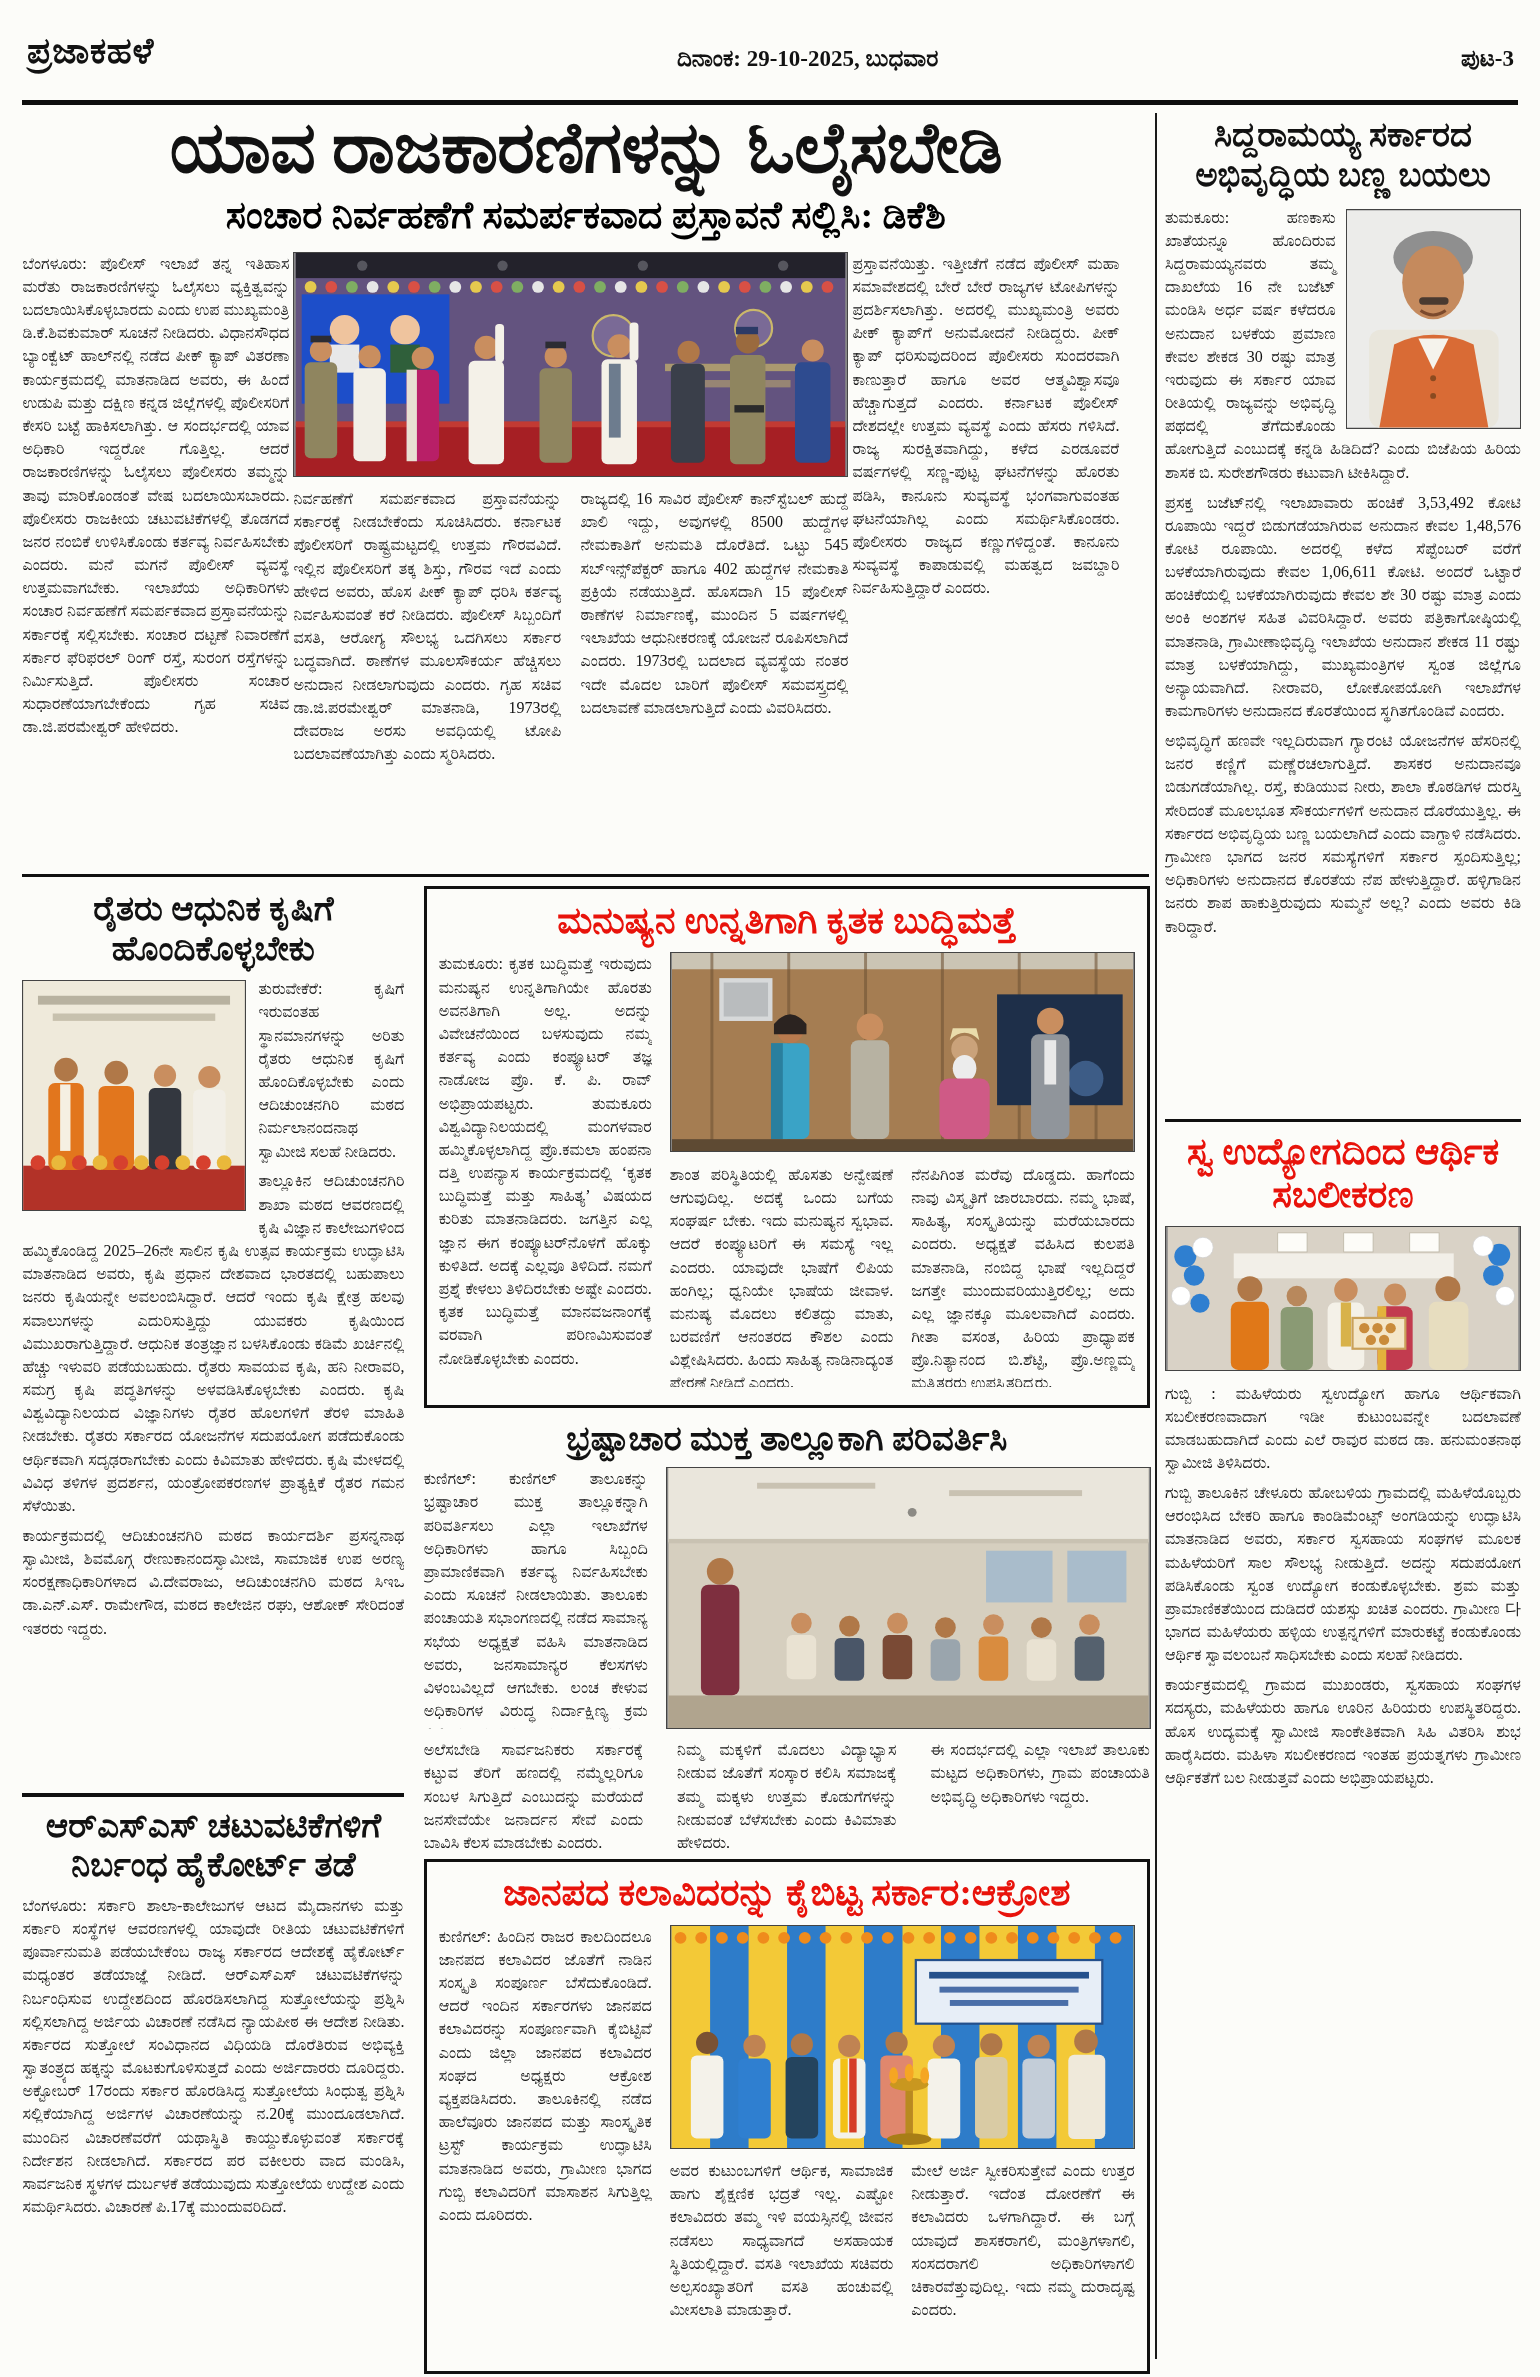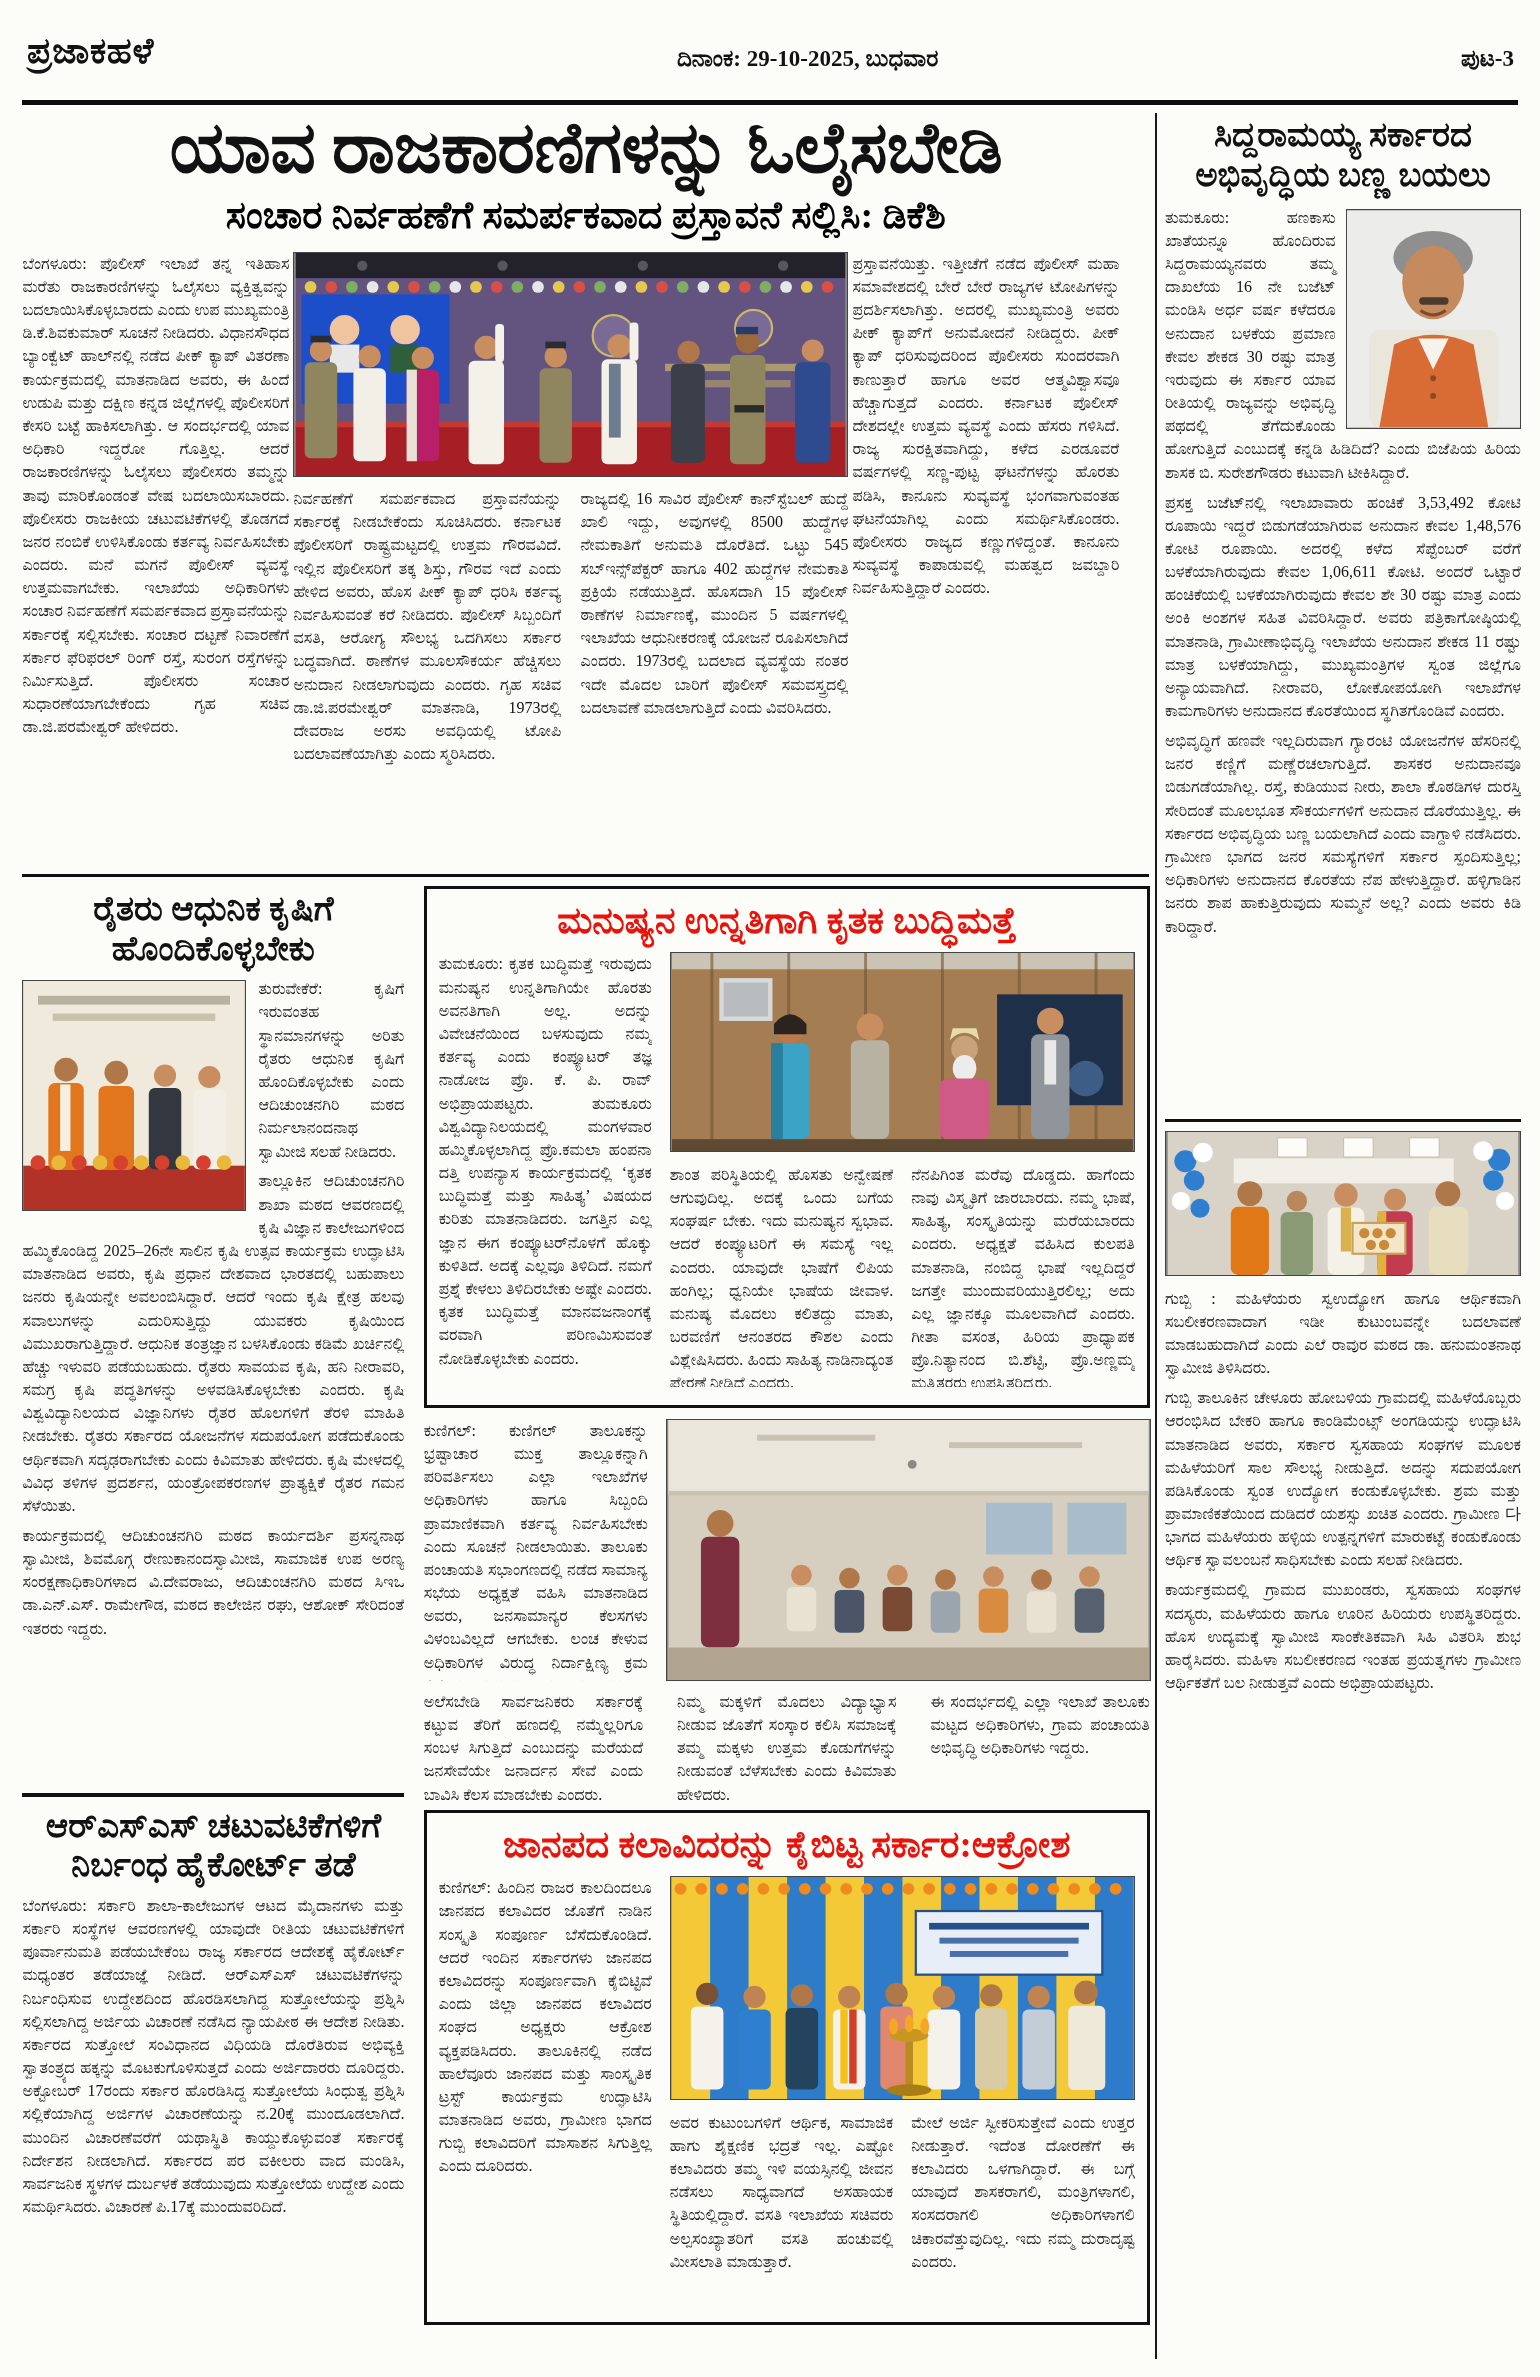--- a/index.html
+++ b/index.html
@@ -239,20 +239,21 @@
               </svg>
               <div class="twocol-sm ai-two">
                 <div class="bodytext">ಶಾಂತ ಪರಿಸ್ಥಿತಿಯಲ್ಲಿ ಹೊಸತು ಅನ್ವೇಷಣೆ ಆಗುವುದಿಲ್ಲ. ಅದಕ್ಕೆ ಒಂದು ಬಗೆಯ ಸಂಘರ್ಷ ಬೇಕು. ಇದು ಮನುಷ್ಯನ ಸ್ವಭಾವ. ಆದರೆ ಕಂಪ್ಯೂಟರಿಗೆ ಈ ಸಮಸ್ಯೆ ಇಲ್ಲ ಎಂದರು. ಯಾವುದೇ ಭಾಷೆಗೆ ಲಿಪಿಯ ಹಂಗಿಲ್ಲ; ಧ್ವನಿಯೇ ಭಾಷೆಯ ಜೀವಾಳ. ಮನುಷ್ಯ ಮೊದಲು ಕಲಿತದ್ದು ಮಾತು, ಬರವಣಿಗೆ ಆನಂತರದ ಕೌಶಲ ಎಂದು ವಿಶ್ಲೇಷಿಸಿದರು. ಹಿಂದು ಸಾಹಿತ್ಯ ನಾಡಿನಾದ್ಯಂತ ಪ್ರೇರಣೆ ನೀಡಿದೆ ಎಂದರು.</div>
                 <div class="bodytext">ನೆನಪಿಗಿಂತ ಮರೆವು ದೊಡ್ಡದು. ಹಾಗೆಂದು ನಾವು ವಿಸ್ಮೃತಿಗೆ ಜಾರಬಾರದು. ನಮ್ಮ ಭಾಷೆ, ಸಾಹಿತ್ಯ, ಸಂಸ್ಕೃತಿಯನ್ನು ಮರೆಯಬಾರದು ಎಂದರು. ಅಧ್ಯಕ್ಷತೆ ವಹಿಸಿದ ಕುಲಪತಿ ಮಾತನಾಡಿ, ನಂಬಿದ್ದ ಭಾಷೆ ಇಲ್ಲದಿದ್ದರೆ ಜಗತ್ತೇ ಮುಂದುವರಿಯುತ್ತಿರಲಿಲ್ಲ; ಅದು ಎಲ್ಲ ಜ್ಞಾನಕ್ಕೂ ಮೂಲವಾಗಿದೆ ಎಂದರು. ಗೀತಾ ವಸಂತ, ಹಿರಿಯ ಪ್ರಾಧ್ಯಾಪಕ ಪ್ರೊ.ನಿತ್ಯಾನಂದ ಬಿ.ಶೆಟ್ಟಿ, ಪ್ರೊ.ಅಣ್ಣಮ್ಮ ಮತ್ತಿತರರು ಉಪಸ್ಥಿತರಿದ್ದರು.</div>
               </div>
             </div>
           </div>
         </section>
 
         <section class="corruption">
+          <h3 class="blackhead">ಭ್ರಷ್ಟಾಚಾರ ಮುಕ್ತ ತಾಲ್ಲೂಕಾಗಿ ಪರಿವರ್ತಿಸಿ</h3>
           <div class="corrgrid">
             <div class="bodytext corrleft">ಕುಣಿಗಲ್: ಕುಣಿಗಲ್ ತಾಲೂಕನ್ನು ಭ್ರಷ್ಟಾಚಾರ ಮುಕ್ತ ತಾಲ್ಲೂಕನ್ನಾಗಿ ಪರಿವರ್ತಿಸಲು ಎಲ್ಲಾ ಇಲಾಖೆಗಳ ಅಧಿಕಾರಿಗಳು ಹಾಗೂ ಸಿಬ್ಬಂದಿ ಪ್ರಾಮಾಣಿಕವಾಗಿ ಕರ್ತವ್ಯ ನಿರ್ವಹಿಸಬೇಕು ಎಂದು ಸೂಚನೆ ನೀಡಲಾಯಿತು. ತಾಲೂಕು ಪಂಚಾಯತಿ ಸಭಾಂಗಣದಲ್ಲಿ ನಡೆದ ಸಾಮಾನ್ಯ ಸಭೆಯ ಅಧ್ಯಕ್ಷತೆ ವಹಿಸಿ ಮಾತನಾಡಿದ ಅವರು, ಜನಸಾಮಾನ್ಯರ ಕೆಲಸಗಳು ವಿಳಂಬವಿಲ್ಲದೆ ಆಗಬೇಕು. ಲಂಚ ಕೇಳುವ ಅಧಿಕಾರಿಗಳ ವಿರುದ್ಧ ನಿರ್ದಾಕ್ಷಿಣ್ಯ ಕ್ರಮ ಕೈಗೊಳ್ಳಲಾಗುವುದು ಎಂದು ಎಚ್ಚರಿಸಿದರು.</div>
             <svg class="photo-frame" width="485" height="262" viewBox="0 0 650 352">
               <rect width="650" height="352" fill="#d6cfbf"></rect>
               <rect width="650" height="100" fill="#eae6dc"></rect>
               <rect x="0" y="96" width="650" height="6" fill="#c9c2b2"></rect>
               <rect x="120" y="20" width="160" height="8" fill="#c9c2b2"></rect>
                 <rect x="380" y="30" width="180" height="8" fill="#c9c2b2"></rect>
               <circle cx="330" cy="60" r="6" fill="#8f old887" opacity="0.4"></circle>
               <rect x="430" y="112" width="90" height="70" fill="#a9bccb"></rect>
@@ -383,20 +384,21 @@
         <circle cx="117" cy="228" r="4" fill="#8a4a20"></circle>
           <circle cx="117" cy="252" r="4" fill="#8a4a20"></circle>
       </svg>
       <p>ತುಮಕೂರು: ಹಣಕಾಸು ಖಾತೆಯನ್ನೂ ಹೊಂದಿರುವ ಸಿದ್ದರಾಮಯ್ಯನವರು ತಮ್ಮ ದಾಖಲೆಯ 16 ನೇ ಬಜೆಟ್ ಮಂಡಿಸಿ ಅರ್ಧ ವರ್ಷ ಕಳೆದರೂ ಅನುದಾನ ಬಳಕೆಯ ಪ್ರಮಾಣ ಕೇವಲ ಶೇಕಡ 30 ರಷ್ಟು ಮಾತ್ರ ಇರುವುದು ಈ ಸರ್ಕಾರ ಯಾವ ರೀತಿಯಲ್ಲಿ ರಾಜ್ಯವನ್ನು ಅಭಿವೃದ್ಧಿ ಪಥದಲ್ಲಿ ತೆಗೆದುಕೊಂಡು ಹೋಗುತ್ತಿದೆ ಎಂಬುದಕ್ಕೆ ಕನ್ನಡಿ ಹಿಡಿದಿದೆ? ಎಂದು ಬಿಜೆಪಿಯ ಹಿರಿಯ ಶಾಸಕ ಬಿ. ಸುರೇಶಗೌಡರು ಕಟುವಾಗಿ ಟೀಕಿಸಿದ್ದಾರೆ.</p>
       <p>ಪ್ರಸಕ್ತ ಬಜೆಟ್‌ನಲ್ಲಿ ಇಲಾಖಾವಾರು ಹಂಚಿಕೆ 3,53,492 ಕೋಟಿ ರೂಪಾಯಿ ಇದ್ದರೆ ಬಿಡುಗಡೆಯಾಗಿರುವ ಅನುದಾನ ಕೇವಲ 1,48,576 ಕೋಟಿ ರೂಪಾಯಿ. ಅದರಲ್ಲಿ ಕಳೆದ ಸೆಪ್ಟೆಂಬರ್ ವರೆಗೆ ಬಳಕೆಯಾಗಿರುವುದು ಕೇವಲ 1,06,611 ಕೋಟಿ. ಅಂದರೆ ಒಟ್ಟಾರೆ ಹಂಚಿಕೆಯಲ್ಲಿ ಬಳಕೆಯಾಗಿರುವುದು ಕೇವಲ ಶೇ 30 ರಷ್ಟು ಮಾತ್ರ ಎಂದು ಅಂಕಿ ಅಂಶಗಳ ಸಹಿತ ವಿವರಿಸಿದ್ದಾರೆ. ಅವರು ಪತ್ರಿಕಾಗೋಷ್ಠಿಯಲ್ಲಿ ಮಾತನಾಡಿ, ಗ್ರಾಮೀಣಾಭಿವೃದ್ಧಿ ಇಲಾಖೆಯ ಅನುದಾನ ಶೇಕಡ 11 ರಷ್ಟು ಮಾತ್ರ ಬಳಕೆಯಾಗಿದ್ದು, ಮುಖ್ಯಮಂತ್ರಿಗಳ ಸ್ವಂತ ಜಿಲ್ಲೆಗೂ ಅನ್ಯಾಯವಾಗಿದೆ. ನೀರಾವರಿ, ಲೋಕೋಪಯೋಗಿ ಇಲಾಖೆಗಳ ಕಾಮಗಾರಿಗಳು ಅನುದಾನದ ಕೊರತೆಯಿಂದ ಸ್ಥಗಿತಗೊಂಡಿವೆ ಎಂದರು.</p>
       <p>ಅಭಿವೃದ್ಧಿಗೆ ಹಣವೇ ಇಲ್ಲದಿರುವಾಗ ಗ್ಯಾರಂಟಿ ಯೋಜನೆಗಳ ಹೆಸರಿನಲ್ಲಿ ಜನರ ಕಣ್ಣಿಗೆ ಮಣ್ಣೆರಚಲಾಗುತ್ತಿದೆ. ಶಾಸಕರ ಅನುದಾನವೂ ಬಿಡುಗಡೆಯಾಗಿಲ್ಲ. ರಸ್ತೆ, ಕುಡಿಯುವ ನೀರು, ಶಾಲಾ ಕೊಠಡಿಗಳ ದುರಸ್ತಿ ಸೇರಿದಂತೆ ಮೂಲಭೂತ ಸೌಕರ್ಯಗಳಿಗೆ ಅನುದಾನ ದೊರೆಯುತ್ತಿಲ್ಲ. ಈ ಸರ್ಕಾರದ ಅಭಿವೃದ್ಧಿಯ ಬಣ್ಣ ಬಯಲಾಗಿದೆ ಎಂದು ವಾಗ್ದಾಳಿ ನಡೆಸಿದರು. ಗ್ರಾಮೀಣ ಭಾಗದ ಜನರ ಸಮಸ್ಯೆಗಳಿಗೆ ಸರ್ಕಾರ ಸ್ಪಂದಿಸುತ್ತಿಲ್ಲ; ಅಧಿಕಾರಿಗಳು ಅನುದಾನದ ಕೊರತೆಯ ನೆಪ ಹೇಳುತ್ತಿದ್ದಾರೆ. ಹಳ್ಳಿಗಾಡಿನ ಜನರು ಶಾಪ ಹಾಕುತ್ತಿರುವುದು ಸುಮ್ಮನೆ ಅಲ್ಲ? ಎಂದು ಅವರು ಕಿಡಿ ಕಾರಿದ್ದಾರೆ.</p>
     </div>
 
     <div class="rule"></div>
 
+    <h3 class="emp-head">ಸ್ವ ಉದ್ಯೋಗದಿಂದ ಆರ್ಥಿಕ ಸಬಲೀಕರಣ</h3>
     <div class="emp-photo-wrap">
       <svg class="photo-frame" width="356" height="145" viewBox="0 0 478 195">
         <rect width="478" height="195" fill="#d9d2c6"></rect>
         <rect x="90" y="36" width="300" height="34" fill="#f2efe8"></rect>
         <rect x="150" y="8" width="40" height="26" fill="#fdfcf8" stroke="#b9b2a2"></rect>
           <rect x="240" y="8" width="40" height="26" fill="#fdfcf8" stroke="#b9b2a2"></rect>
           <rect x="330" y="8" width="40" height="26" fill="#fdfcf8" stroke="#b9b2a2"></rect>
         <g>
           <circle cx="24" cy="40" r="15" fill="#2f7fd0"></circle>
             <circle cx="48" cy="28" r="14" fill="#ffffff" stroke="#cfcfcf"></circle>

